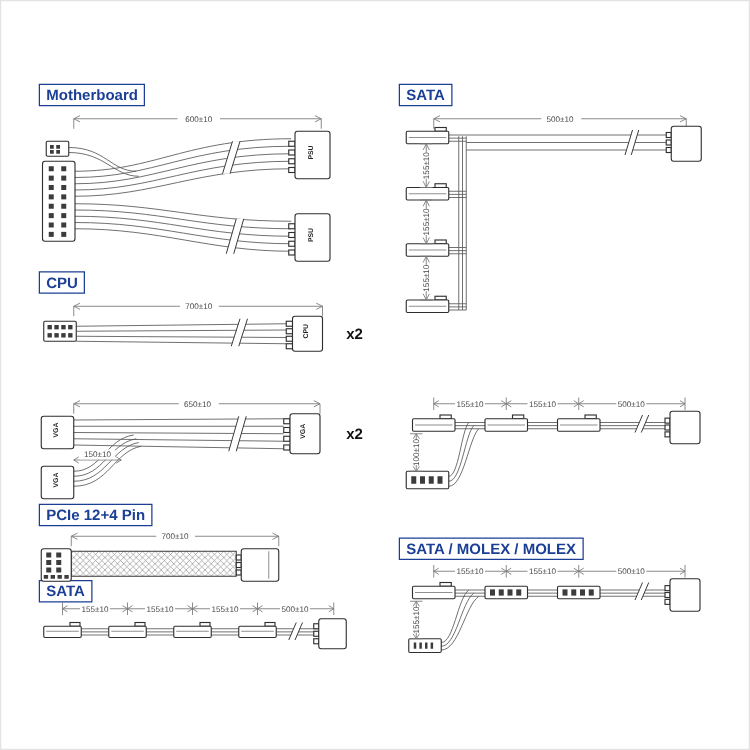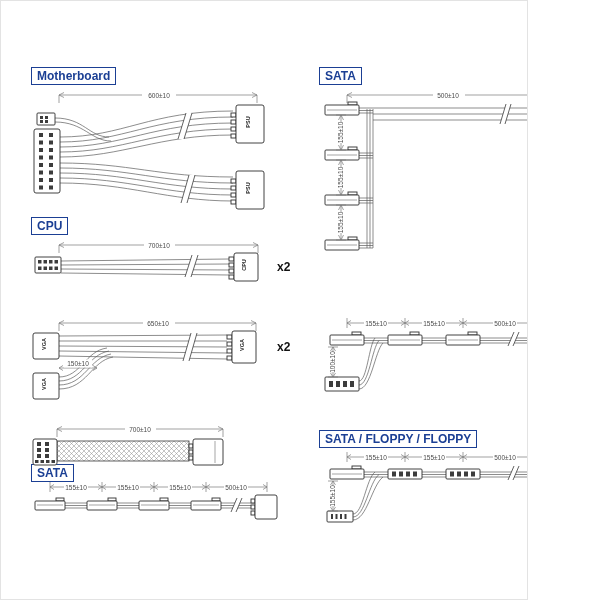--- a/index.html
+++ b/index.html
@@ -1,17 +1,17 @@
 <!DOCTYPE html>
 <html><head>
 <meta charset="utf-8">
 <style>
   * { margin:0; padding:0; box-sizing:border-box; }
   html,body { background:#fff; font-family:"Liberation Sans", sans-serif; }
-  .page { position:relative; width:528px; height:600px; background:#fff; border:1px solid #e3e3e3; overflow:hidden; }
+  .page { position:relative; width:600px; height:600px; background:#fff; border:1px solid #e3e3e3; overflow:hidden; }
   .section-label {
     position:absolute; display:inline-block; background:#fff;
     border:1.2px solid #1b3f94; color:#1b3f94;
     font-size:12px; font-weight:600; line-height:16px; padding:0 5px;
     white-space:nowrap;
   }
   svg.diagram { position:absolute; overflow:visible; }
   .dim-line { stroke:#7a7a7a; stroke-width:0.7; fill:none; }
   .dim-text { font-size:6.5px; fill:#4a4a4a; }
   .wire { stroke:#5c5c5c; stroke-width:0.7; fill:none; }
@@ -25,22 +25,23 @@
   .dim-bg { fill:#fff; stroke:none; }
 </style>
 </head>
 <body>
 
 <div class="page">
 
   <div class="section-label" style="left:30px;top:66px">Motherboard</div>
   <div class="section-label" style="left:318px;top:66px">SATA</div>
   <div class="section-label" style="left:30px;top:216px">CPU</div>
+  <div class="section-label" style="left:30px;top:402px">PCIe 12+4 Pin</div>
   <div class="section-label" style="left:30px;top:463px">SATA</div>
-  <div class="section-label" style="left:318px;top:429px">SATA / FLOPPY / FLOPPY</div>
+  <div class="section-label" style="left:318px;top:429px">SATA / MOLEX / MOLEX</div>
 
   <svg class="diagram" style="left:28px;top:86px" width="260" height="132" viewBox="0 0 260 132">
     <g>
       <line class="dim-line" x1="30" y1="8" x2="30" y2="16"></line>
       <line class="dim-line" x1="228" y1="8" x2="228" y2="16"></line>
       <polyline class="dim-line" points="35,5.5 30,8 35,10.5"></polyline>
       <polyline class="dim-line" points="223,5.5 228,8 223,10.5"></polyline>
       <line class="dim-line" x1="30" y1="8" x2="113" y2="8"></line>
       <line class="dim-line" x1="147" y1="8" x2="228" y2="8"></line>
       <text class="dim-text" x="130" y="10.5" text-anchor="middle">600±10</text>

